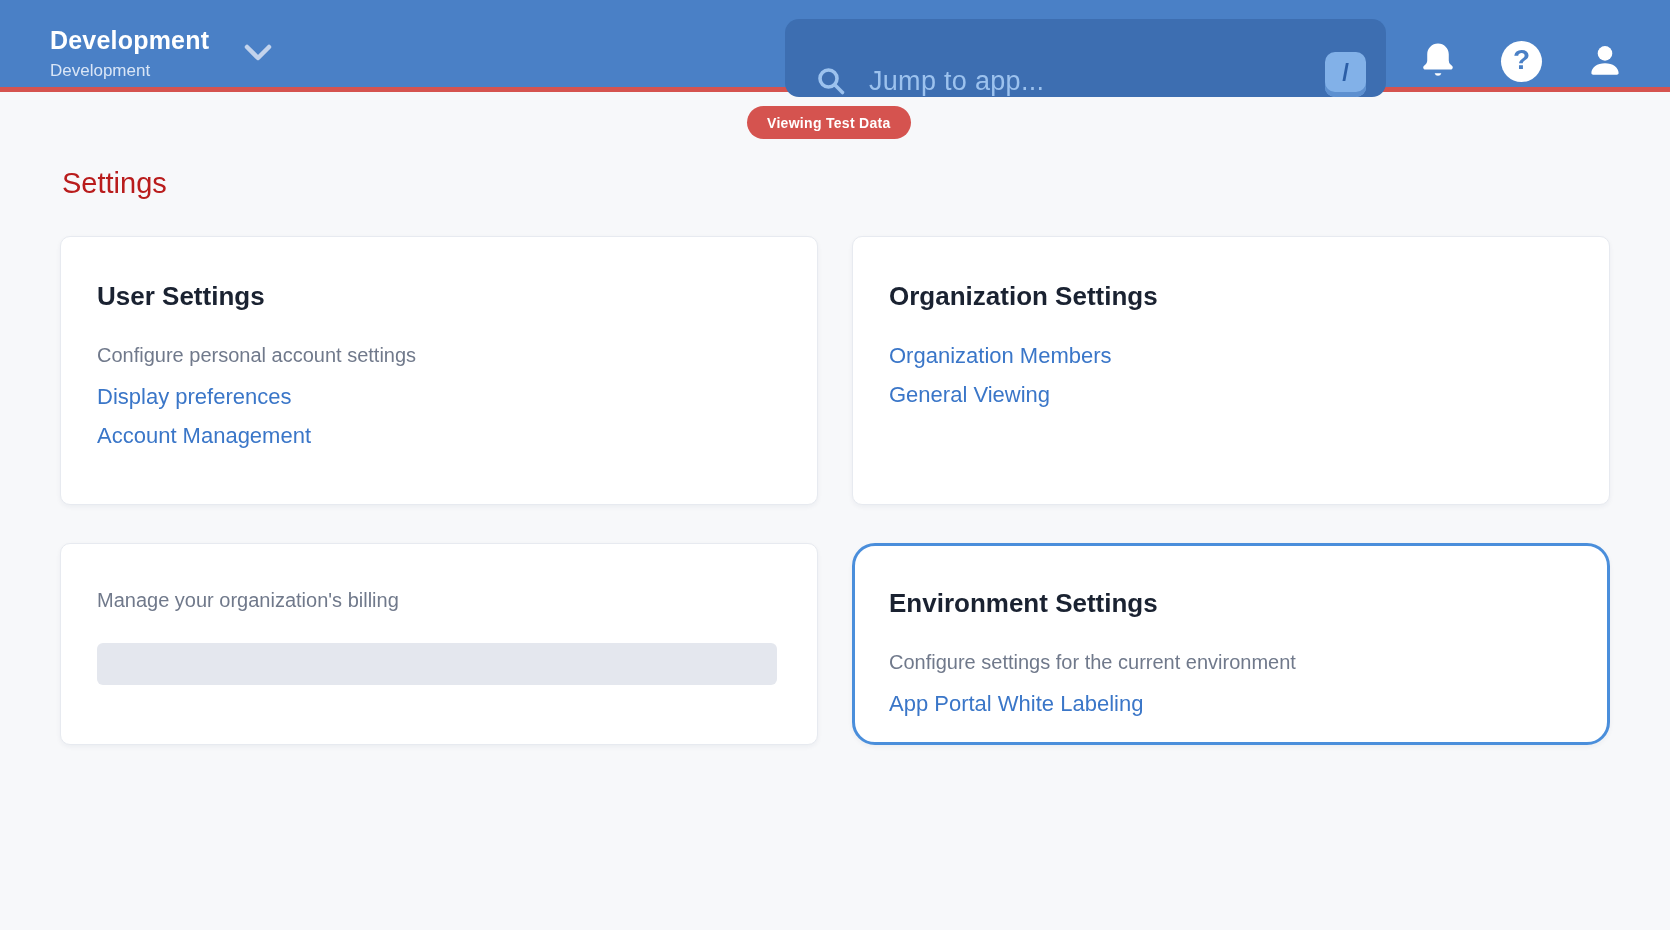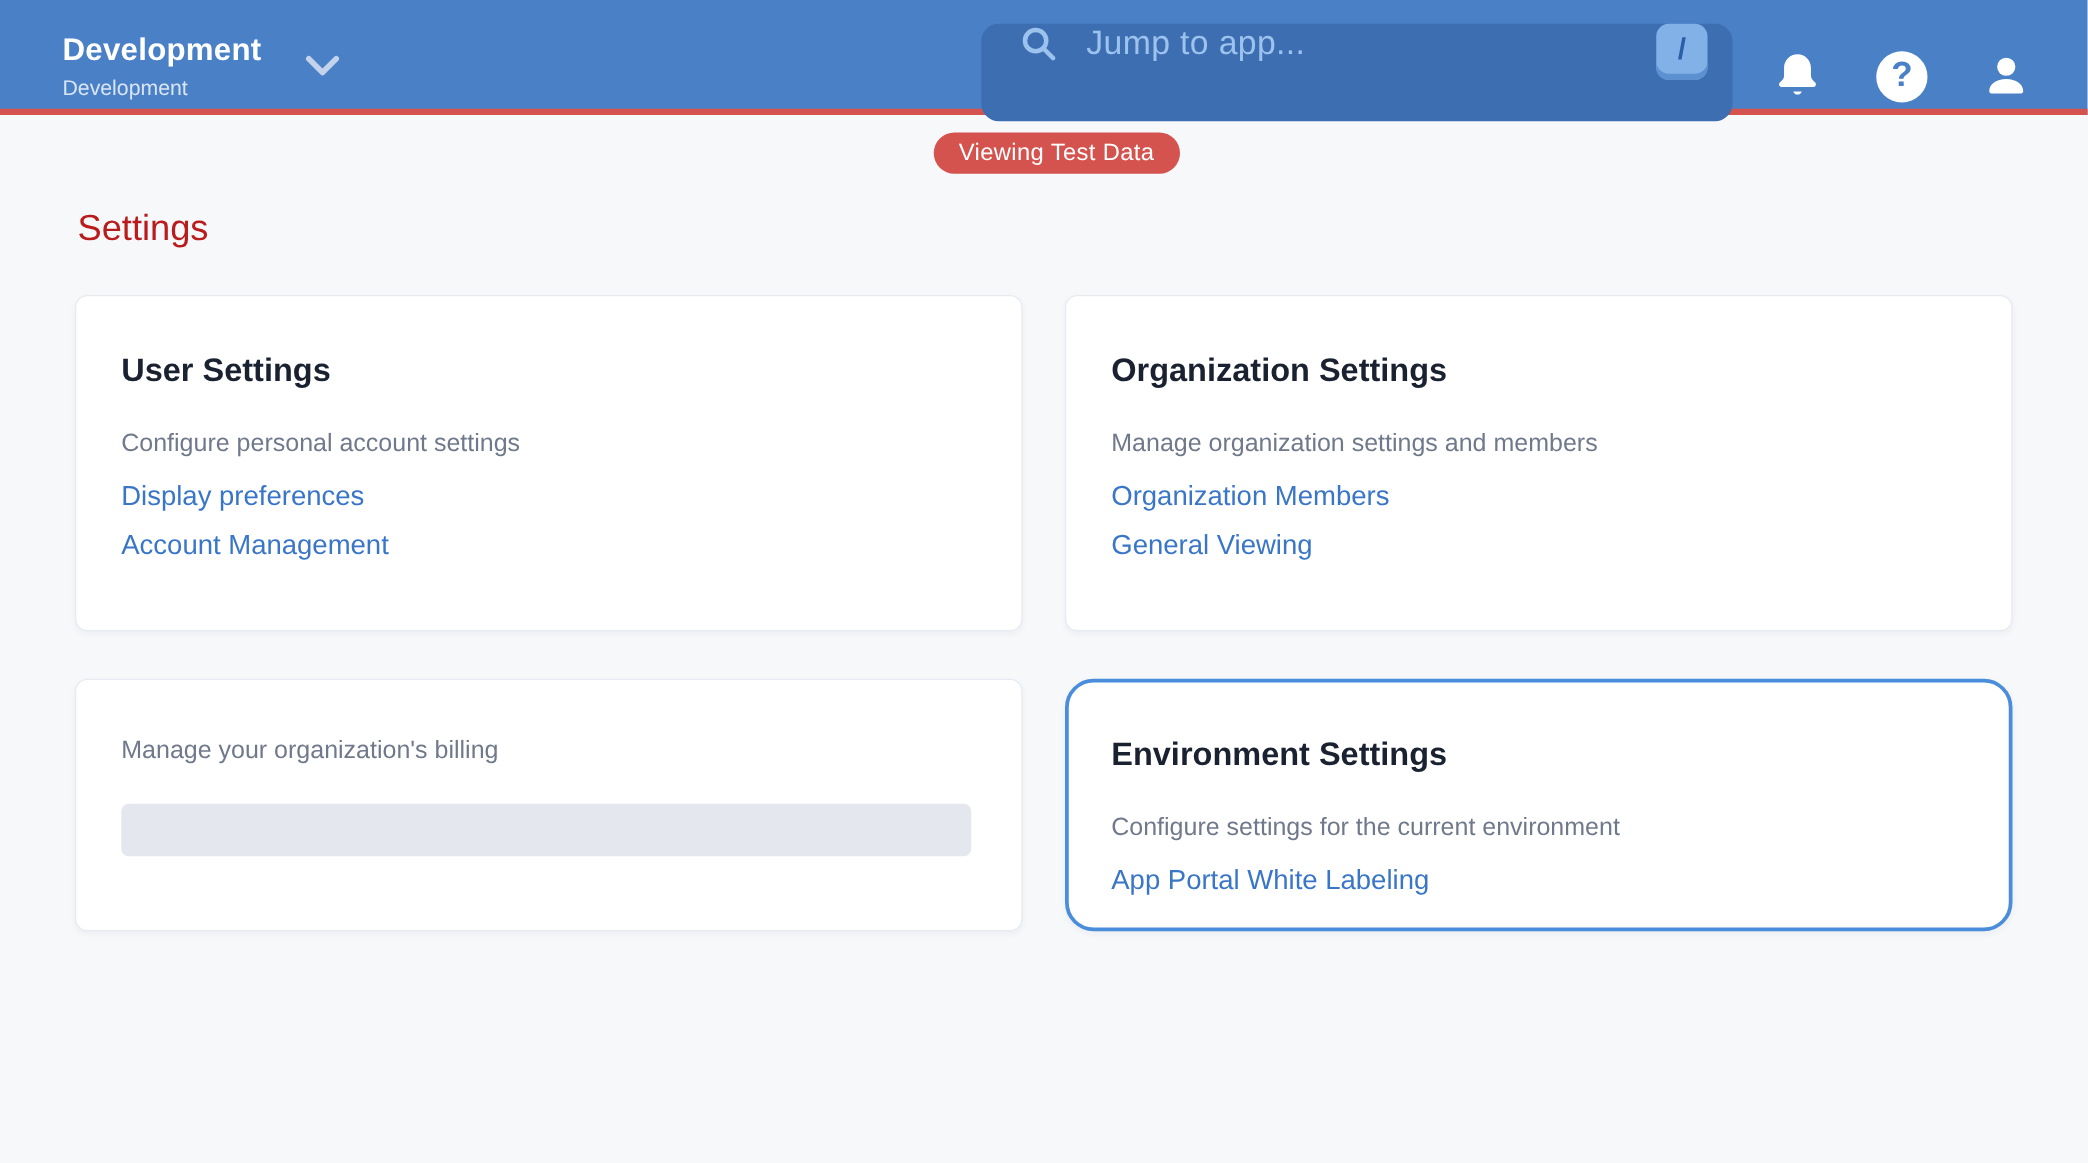--- a/index.html
+++ b/index.html
@@ -38,21 +38,21 @@
   }
   .env-title { font-size: 25px; font-weight: 600; color: #ffffff; line-height: 1.1; letter-spacing: .2px; }
   .env-subtitle { font-size: 17px; color: #d9e5f6; margin-top: 6px; }
   .chevron-wrap { margin-top: 15px; display: flex; }
 
   .searchbar {
     position: absolute; left: 785px; top: 19px;
     width: 601px; height: 78px;
     background: var(--search-blue);
     border-radius: 14px;
-    display: flex; align-items: flex-start;
+    display: flex; align-items: flex-end;
     padding: 0 20px 0 30px;
     cursor: text;
   }
   .search-placeholder { margin-left: 22px; font-size: 27px; color: #9cc2ee; letter-spacing: .3px; }
   .keycap {
     margin-left: auto;
     width: 41px; height: 45px;
     background: #82b1e8;
     border-radius: 10px;
     box-shadow: inset 0 -5px 0 #5d90d0;
@@ -73,21 +73,21 @@
     display: flex; align-items: center; justify-content: center;
     padding-bottom: 2px;
   }
 
   
   .test-banner {
     position: absolute; left: 747px; top: 106px;
     height: 33px; padding: 0 20px;
     background: var(--banner-red);
     border-radius: 17px;
-    color: #ffffff; font-size: 19px; font-weight: 400; letter-spacing: .3px;
+    color: #ffffff; font-size: 14px; font-weight: 700; letter-spacing: .3px;
     display: flex; align-items: center;
     z-index: 5; white-space: nowrap;
   }
 
   
   main { padding: 75px 60px 0 60px; }
   .page-title { margin: 0 0 36px 2px; font-size: 29px; font-weight: 400; color: #b91c1c; }
   .cards-grid {
     display: grid;
     grid-template-columns: 1fr 1fr;
@@ -176,21 +176,20 @@
 
       <section class="card">
         <h2>User Settings</h2>
         <p>Configure personal account settings</p>
         <a class="card-link">Display preferences</a>
         <a class="card-link">Account Management</a>
       </section>
 
       <section class="card">
         <h2>Organization Settings</h2>
-        <p>Manage organization settings and members</p>
         <a class="card-link">Organization Members</a>
         <a class="card-link">General Viewing</a>
       </section>
 
       <section class="card">
         <p>Manage your organization's billing</p>
         <div class="skeleton-bar"></div>
       </section>
 
       <section class="card highlighted">

